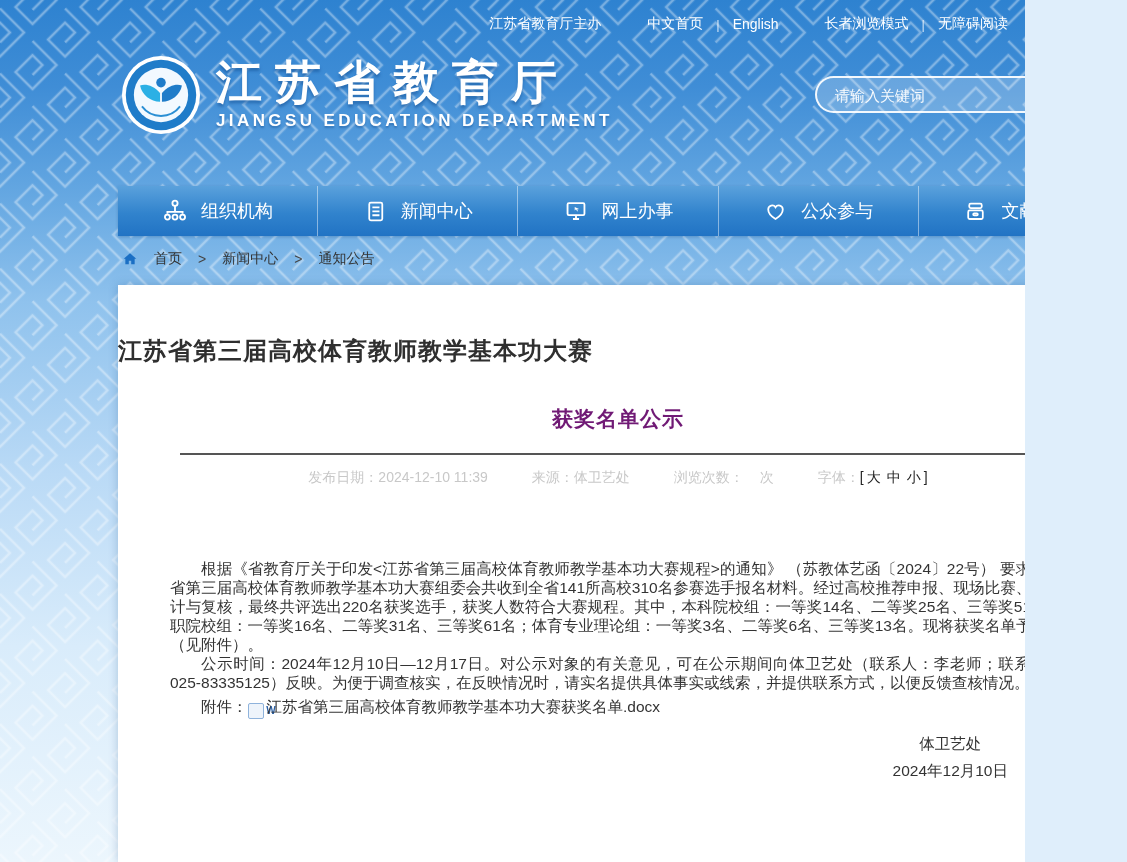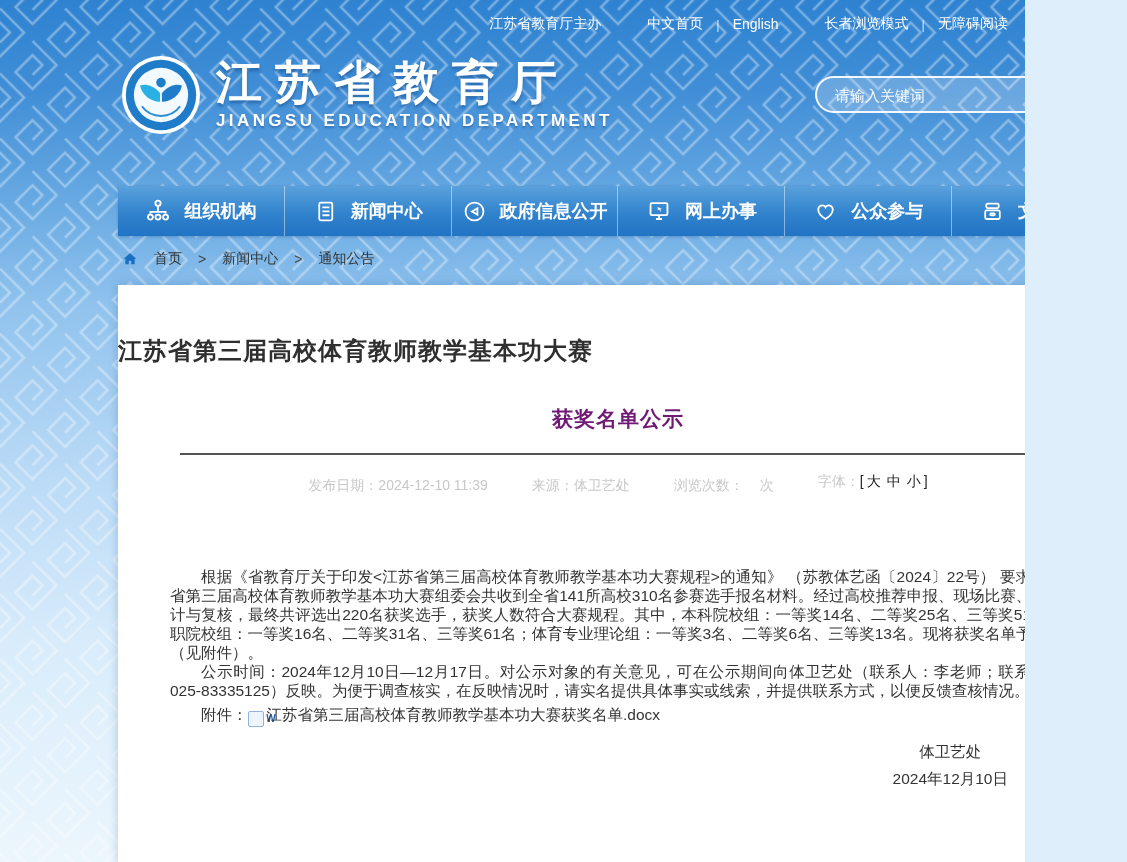--- a/index.html
+++ b/index.html
@@ -48,21 +48,21 @@
   .search-btn { width:44px; height:100%; background:transparent; border:none; cursor:pointer; display:flex; align-items:center; justify-content:center; }
 
   
   .nav {
     position:absolute; top:186px; left:118px; width:1000px; height:50px; z-index:5;
     display:flex; background:linear-gradient(180deg,#5aa1dc 0%,#3183cd 55%,#2173c4 100%);
     box-shadow:0 1px 3px rgba(20,70,130,.3);
   }
   .nav-item {
     flex:1; display:flex; align-items:center; justify-content:center; gap:13px;
-    color:#fff; font-size:18px; font-weight:bold; cursor:pointer;
+    color:#fff; font-size:18px; font-weight:normal; cursor:pointer;
     border-right:1px solid rgba(255,255,255,.45);
   }
   .nav-item:last-child { border-right:none; }
   .nav-item svg { flex:0 0 auto; }
 
   
   .breadcrumb {
     position:absolute; top:250px; left:122px; z-index:5;
     display:flex; align-items:center; gap:16px; font-size:14px; color:#333;
   }
@@ -74,21 +74,21 @@
     position:absolute; top:285px; left:118px; width:1000px; height:577px; z-index:4;
     background:#fff; box-shadow:0 0 9px rgba(25,80,140,.28);
   }
   .article-title { margin-top:50px; text-align:left; font-size:24px; font-weight:bold; color:#2f2f2f; letter-spacing:1px; }
   .article-title2 { margin-top:38px; text-align:center; font-size:21px; font-weight:bold; color:#701a75; letter-spacing:1px; }
   .title-rule { margin:20px 62px 0 62px; height:2px; background:#555; border:none; }
   .meta-row {
     margin-top:14px; display:flex; justify-content:center; align-items:center;
     font-size:14px; color:#c8c8c8;
   }
-  .meta-item { margin-right:44px;margin-top:8px; }
+  .meta-item { margin-right:44px; }
   .meta-views-unit { margin-left:16px; }
   .font-ctl { color:#c8c8c8; }
   .font-ctl .dark { color:#222; }
   .font-size-opt { cursor:pointer; margin:0 3px; }
 
   .article-body { margin:72px 40px 0 52px; }
   .article-body p {
     text-indent:2em; font-size:15.5px; line-height:19px; color:#333; text-align:justify;
   }
   .attach-line { text-indent:2em; font-size:15.5px; line-height:30px; color:#333; }
@@ -163,27 +163,20 @@
       <span>组织机构</span>
     </div>
     <div class="nav-item">
       <svg width="25" height="25" viewBox="0 0 24 24" fill="none" stroke="#fff" stroke-width="1.7" aria-hidden="true">
         <rect x="6" y="3.5" width="12.5" height="17" rx="1.5"></rect>
         <path d="M9 8 H15.8 M9 11.8 H15.8 M9 15.6 H15.8"></path>
       </svg>
       <span>新闻中心</span>
     </div>
     <div class="nav-item">
-      <svg width="25" height="25" viewBox="0 0 24 24" fill="none" stroke="#fff" stroke-width="1.7" aria-hidden="true">
-        <circle cx="12" cy="12" r="8.6"></circle>
-        <path d="M14.8 9 L9.6 12 L14.8 15 Z"></path>
-      </svg>
-      <span>政府信息公开</span>
-    </div>
-    <div class="nav-item">
       <svg width="26" height="26" viewBox="0 0 24 24" fill="none" stroke="#fff" stroke-width="1.7" aria-hidden="true">
         <rect x="4.2" y="4.8" width="15.6" height="11" rx="1.2"></rect>
         <path d="M9.2 19.4 H14.8 M12 15.8 V19.4"></path>
         <path d="M10.8 8.2 l4 1.9 -1.8.5 1 1.9 -1.1-.4 -.9-1.7 -1.2 1.2 Z" fill="#fff" stroke="none"></path>
       </svg>
       <span>网上办事</span>
     </div>
     <div class="nav-item">
       <svg width="25" height="25" viewBox="0 0 24 24" fill="none" stroke="#fff" stroke-width="1.7" aria-hidden="true">
         <path d="M12 19.2 C12 19.2 5 14.8 5 10 A3.8 3.8 0 0 1 12 8 A3.8 3.8 0 0 1 19 10 C19 14.8 12 19.2 12 19.2 Z"></path>

